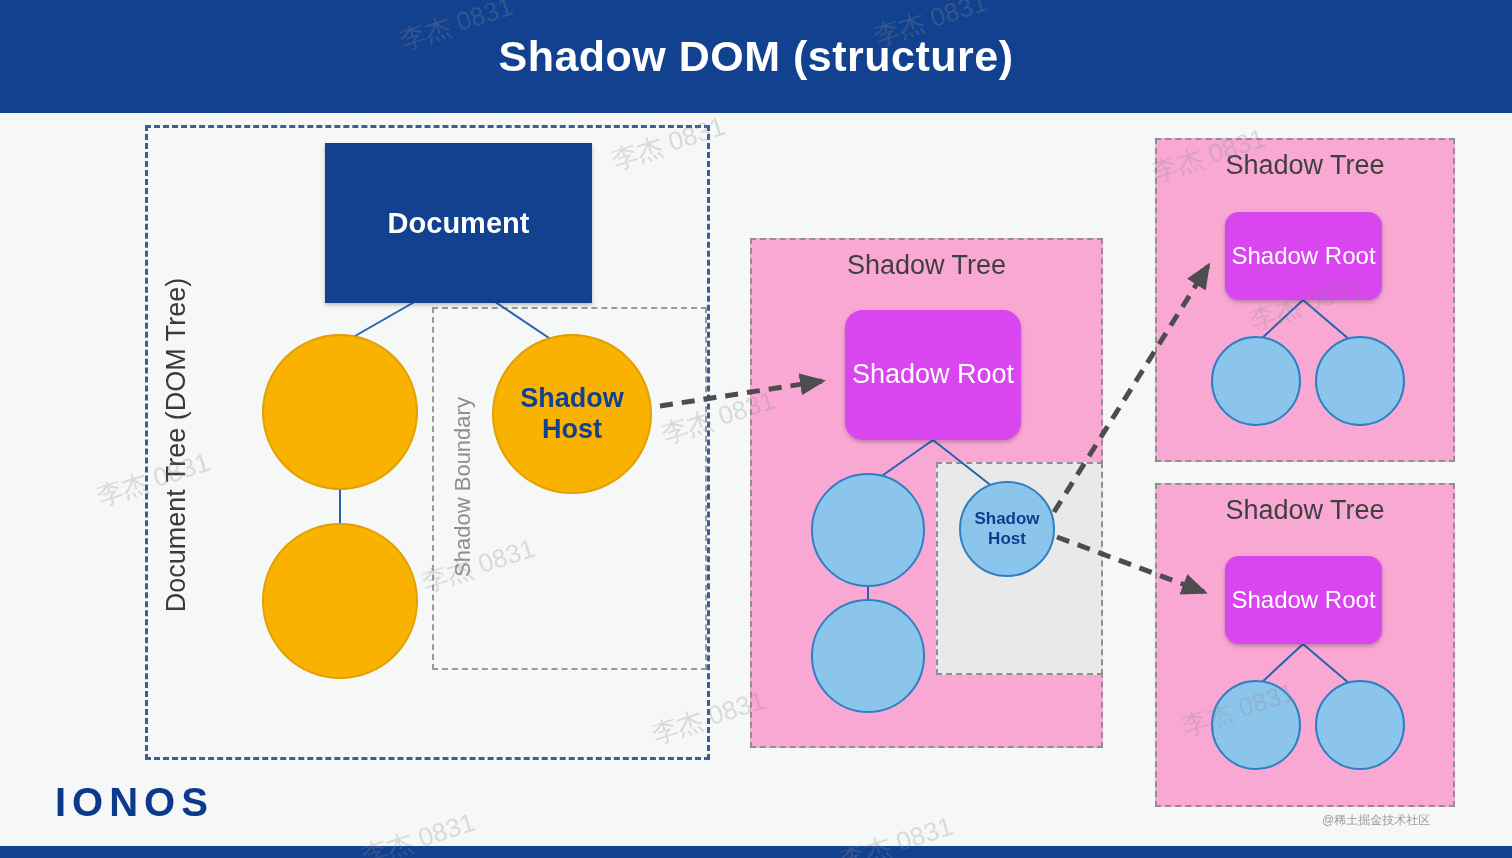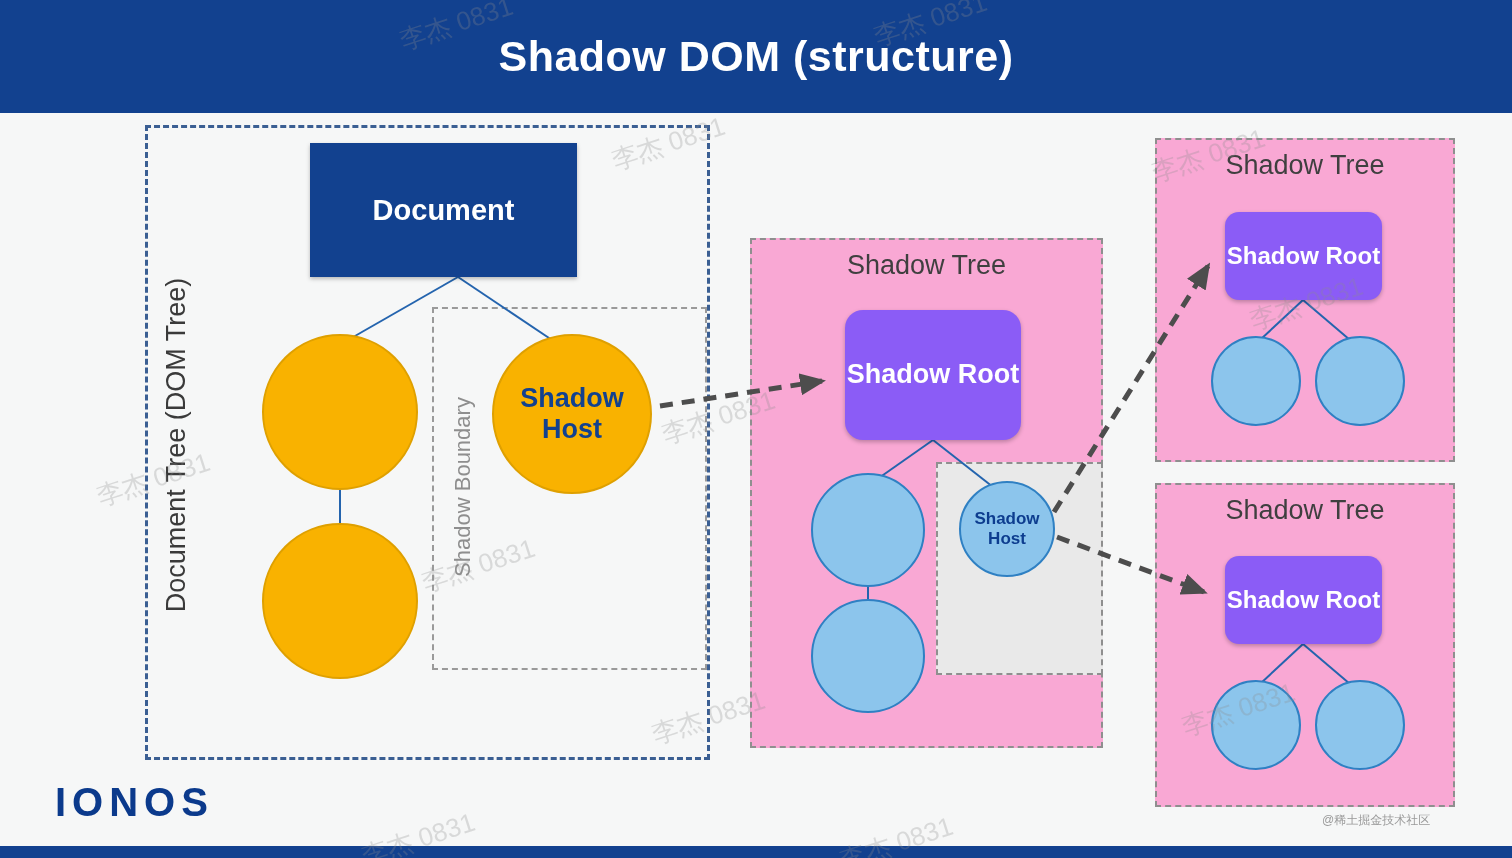--- a/index.html
+++ b/index.html
@@ -41,26 +41,26 @@
   }
   .boundary-side-label {
     position:absolute; left:463px; top:487px;
     transform:translate(-50%,-50%) rotate(-90deg);
     white-space:nowrap; font-size:22px; color:#8e8e8e; z-index:2;
   }
 
   
   .node { position:absolute; display:flex; align-items:center; justify-content:center; text-align:center; z-index:3; box-sizing:border-box; }
   .document-node {
-    left:310px; top:143px; width:267px; height:134px;
+    left:325px; top:143px; width:267px; height:160px;
     background:#12418f; color:#ffffff; font-size:29px; font-weight:bold;
     box-shadow:0 2px 4px rgba(0,0,0,0.25);
   }
   .root-node {
-    background:#8b5cf6; color:#ffffff; font-weight:bold; line-height:1.18;
+    background:#d946ef; color:#ffffff; font-weight:normal; line-height:1.18;
     box-shadow:0 2px 4px rgba(0,0,0,0.25);
   }
   .root-main { left:845px; top:310px; width:176px; height:130px; border-radius:18px; font-size:27px; }
   .root-top { left:1225px; top:212px; width:157px; height:88px; border-radius:14px; font-size:24px; }
   .root-bottom { left:1225px; top:556px; width:157px; height:88px; border-radius:14px; font-size:24px; }
 
   .circle-yellow {
     position:absolute; border-radius:50%;
     background:#f9b200; border:2px solid #dfa000; z-index:3; box-sizing:border-box;
     display:flex; align-items:center; justify-content:center; text-align:center;

